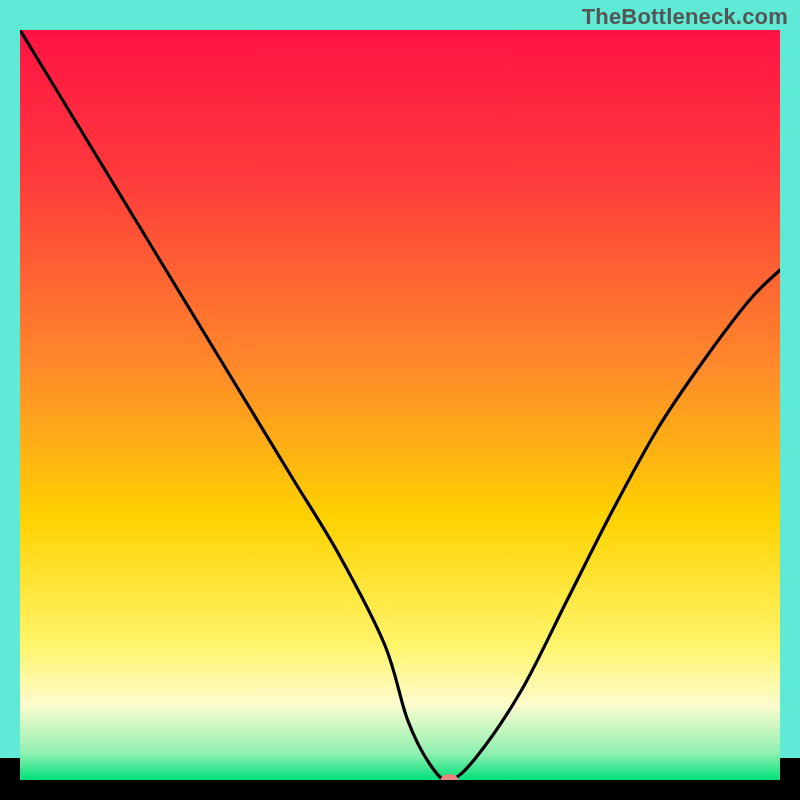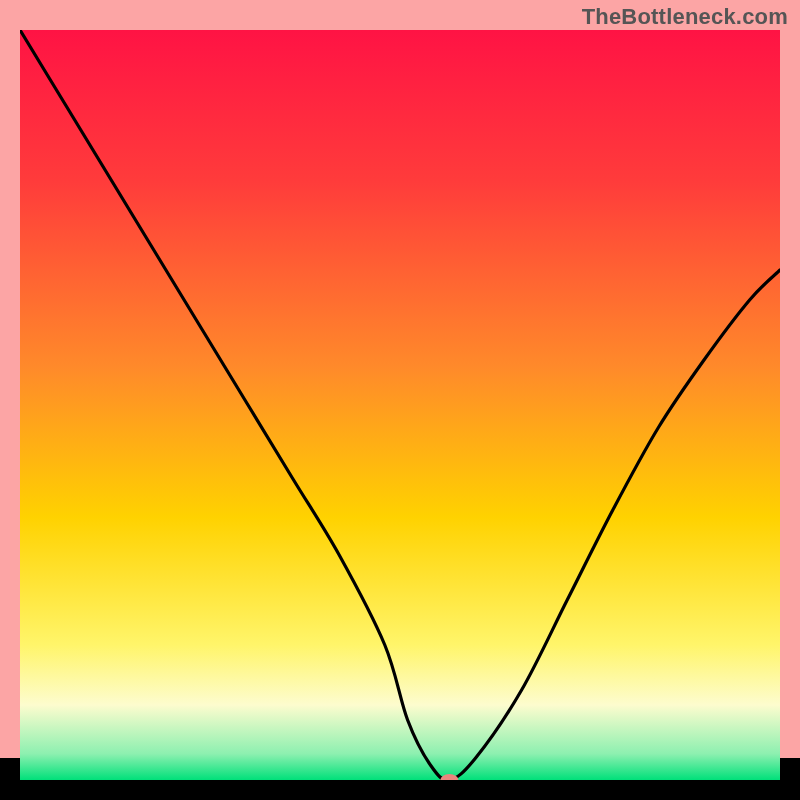--- a/index.html
+++ b/index.html
@@ -8,21 +8,21 @@
     width: 800px;
     height: 800px;
     background: #000;
     font-family: Arial, Helvetica, sans-serif;
     overflow: hidden;
   }
   .frame {
     position: relative;
     width: 800px;
     height: 758px;
-    background: #fca5a5;
+    background: #5eead4;
   }
   .watermark {
     position: absolute;
     top: 4px;
     right: 12px;
     color: #555;
     font-size: 22px;
     font-weight: 600;
     letter-spacing: 0.2px;
     user-select: none;

